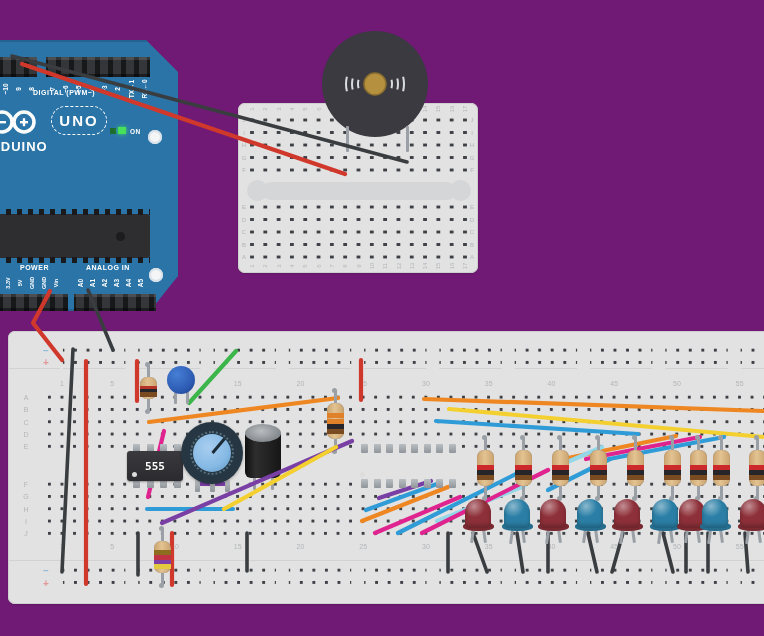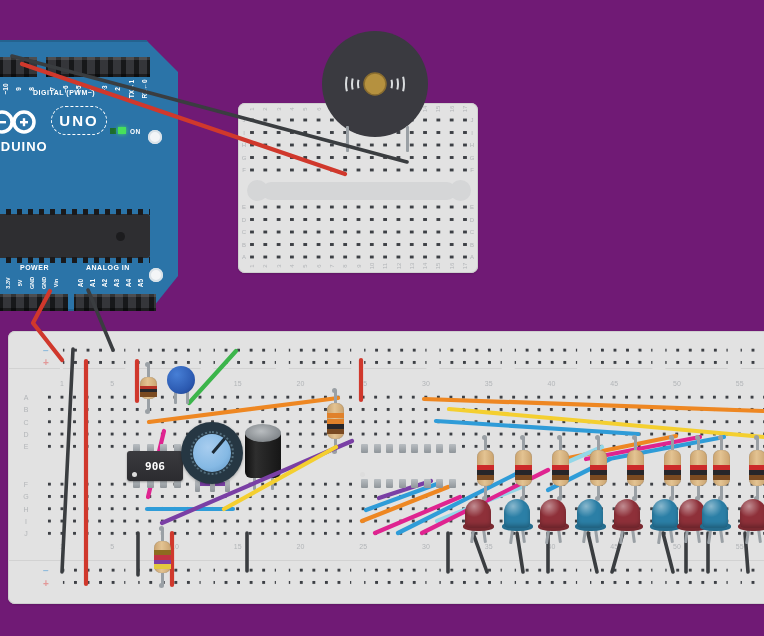--- a/index.html
+++ b/index.html
@@ -357,21 +357,21 @@
         <div class="band" style="top: 25px; background: rgb(122, 74, 33);"></div>
       </div>
       <div class="abs pin" style="left: 133px; top: 444px; width: 7px; height: 9px;"></div>
       <div class="abs pin" style="left: 133px; top: 479px; width: 7px; height: 9px;"></div>
       <div class="abs pin" style="left: 146.5px; top: 444px; width: 7px; height: 9px;"></div>
       <div class="abs pin" style="left: 146.5px; top: 479px; width: 7px; height: 9px;"></div>
       <div class="abs pin" style="left: 160px; top: 444px; width: 7px; height: 9px;"></div>
       <div class="abs pin" style="left: 160px; top: 479px; width: 7px; height: 9px;"></div>
       <div class="abs pin" style="left: 173.5px; top: 444px; width: 7px; height: 9px;"></div>
       <div class="abs pin" style="left: 173.5px; top: 479px; width: 7px; height: 9px;"></div>
-      <div class="abs ic" style="left: 127px; top: 451px; width: 56px; height: 30px; font-size: 11px; pointer-events: auto;">906</div>
+      <div class="abs ic" style="left: 127px; top: 451px; width: 56px; height: 30px; font-size: 11px; pointer-events: auto;">555</div>
       <div class="abs" style="left: 132px; top: 472px; width: 5px; height: 5px; border-radius: 50%; background: rgb(221, 221, 221); z-index: 4;"></div>
       <div class="abs pin" style="left: 361px; top: 444px; width: 7px; height: 9px;"></div>
       <div class="abs pin" style="left: 361px; top: 479px; width: 7px; height: 9px;"></div>
       <div class="abs pin" style="left: 373.55px; top: 444px; width: 7px; height: 9px;"></div>
       <div class="abs pin" style="left: 373.55px; top: 479px; width: 7px; height: 9px;"></div>
       <div class="abs pin" style="left: 386.1px; top: 444px; width: 7px; height: 9px;"></div>
       <div class="abs pin" style="left: 386.1px; top: 479px; width: 7px; height: 9px;"></div>
       <div class="abs pin" style="left: 398.65px; top: 444px; width: 7px; height: 9px;"></div>
       <div class="abs pin" style="left: 398.65px; top: 479px; width: 7px; height: 9px;"></div>
       <div class="abs pin" style="left: 411.2px; top: 444px; width: 7px; height: 9px;"></div>

